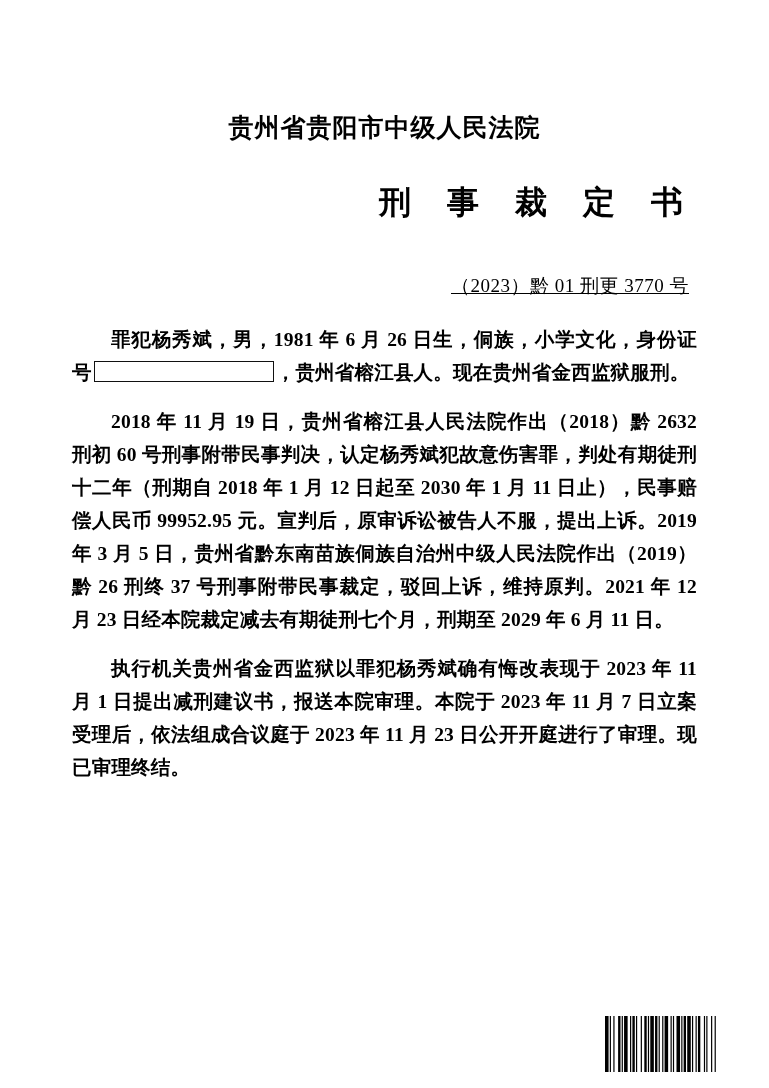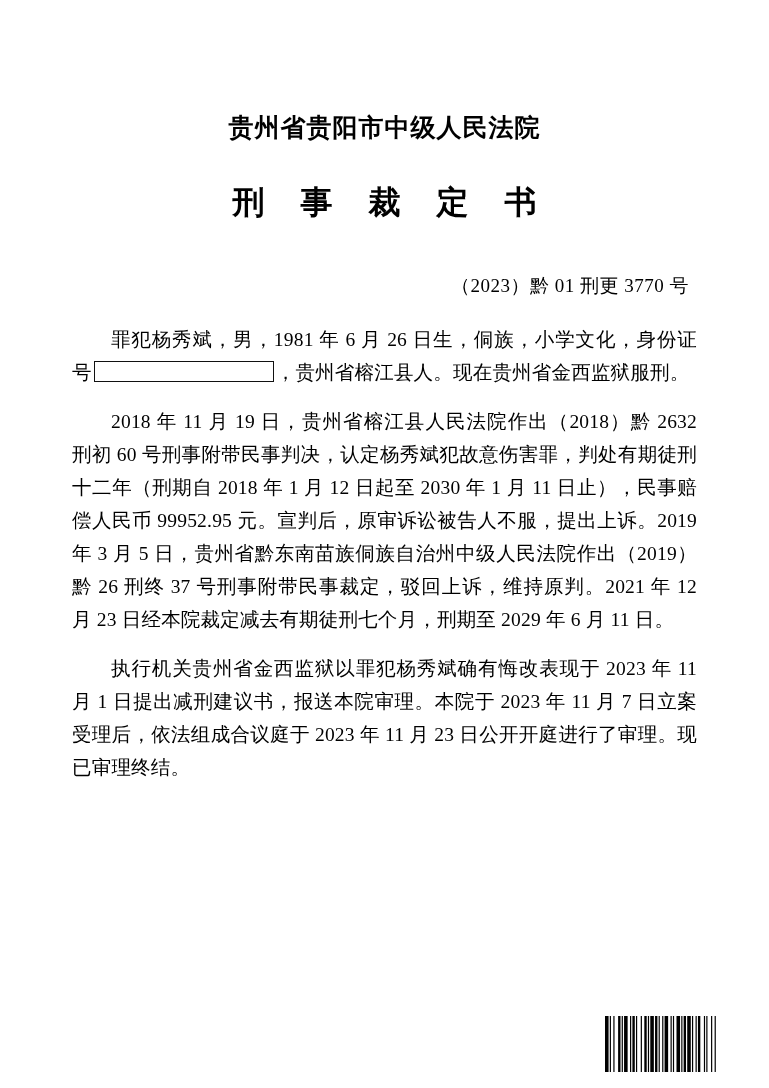--- a/index.html
+++ b/index.html
@@ -24,45 +24,47 @@
   }
   .court-name {
     text-align: center;
     font-size: 25px;
     font-weight: bold;
     letter-spacing: 1px;
     margin: 0;
     line-height: 1.3;
   }
   .doc-title {
-    text-align: center;
+    text-align: right;
     font-size: 32px;
     font-weight: bold;
     letter-spacing: 14px;
     margin: 38px 0 0 0;
     text-indent: 14px;
     line-height: 1.2;
   }
   .case-number {
     text-align: right;
     font-size: 19px;
     margin: 52px 8px 0 0;
     letter-spacing: 0.5px;
+    text-decoration: underline;
   }
   .body-text {
     margin-top: 24px;
   }
   p.para {
     font-size: 19.5px;
     line-height: 33px;
     margin: 0 0 0 0;
     text-align: justify;
     text-justify: inter-ideograph;
     text-indent: 2em;
     letter-spacing: 0.2px;
+    font-weight: bold;
   }
   p.para + p.para {
     margin-top: 16px;
   }
   .redact-box {
     display: inline-block;
     width: 178px;
     height: 19px;
     border: 1px solid #111;
     background: #ffffff;

